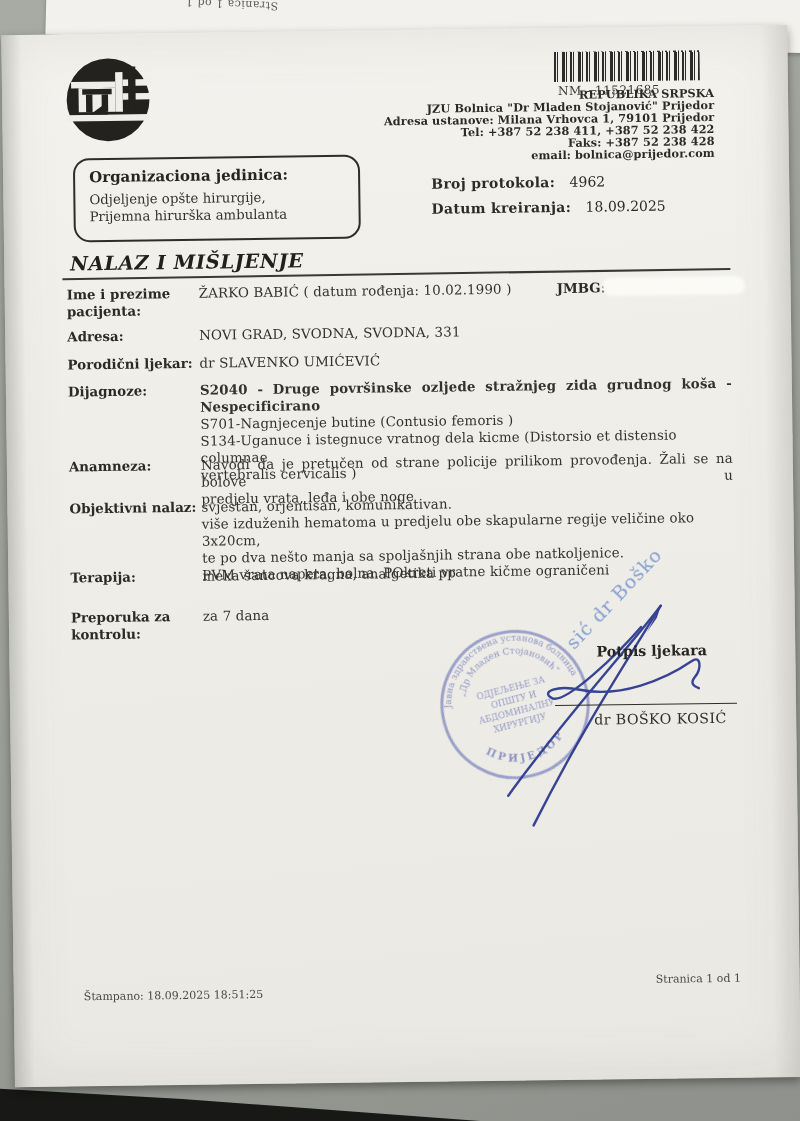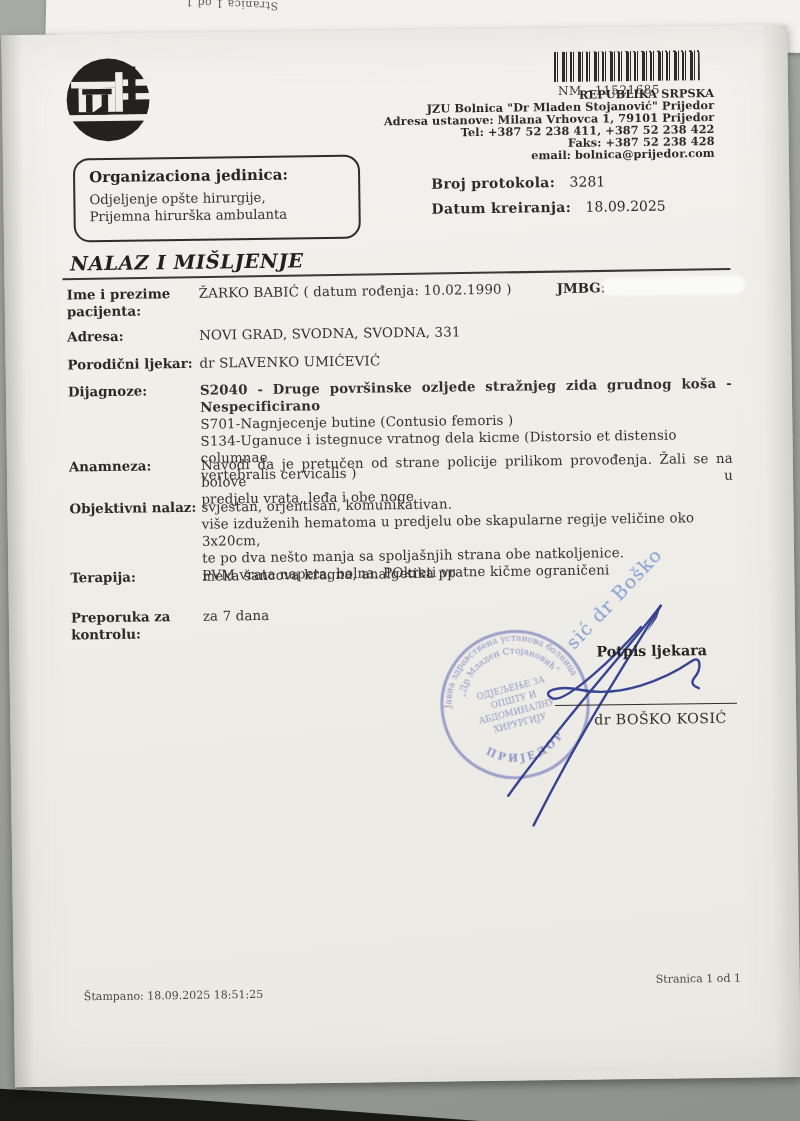--- a/index.html
+++ b/index.html
@@ -114,21 +114,21 @@
 
   <div class="abs orgbox">
     <div class="t">Organizaciona jedinica:</div>
     <div class="l">Odjeljenje opšte hirurgije,</div>
     <div class="l">Prijemna hirurška ambulanta</div>
   </div>
 
   <div class="abs proto">
     <div class="r">
       <span class="lab">Broj protokola:</span>
-      <span class="val">3281</span>
+      <span class="val">4962</span>
     </div>
     <div class="r">
       <span class="lab">Datum kreiranja:</span>
       <span class="val">18.09.2025</span>
     </div>
   </div>
 
   <div class="abs rep-title">NALAZ I MIŠLJENJE</div>
   <div class="abs title-line"></div>
 

